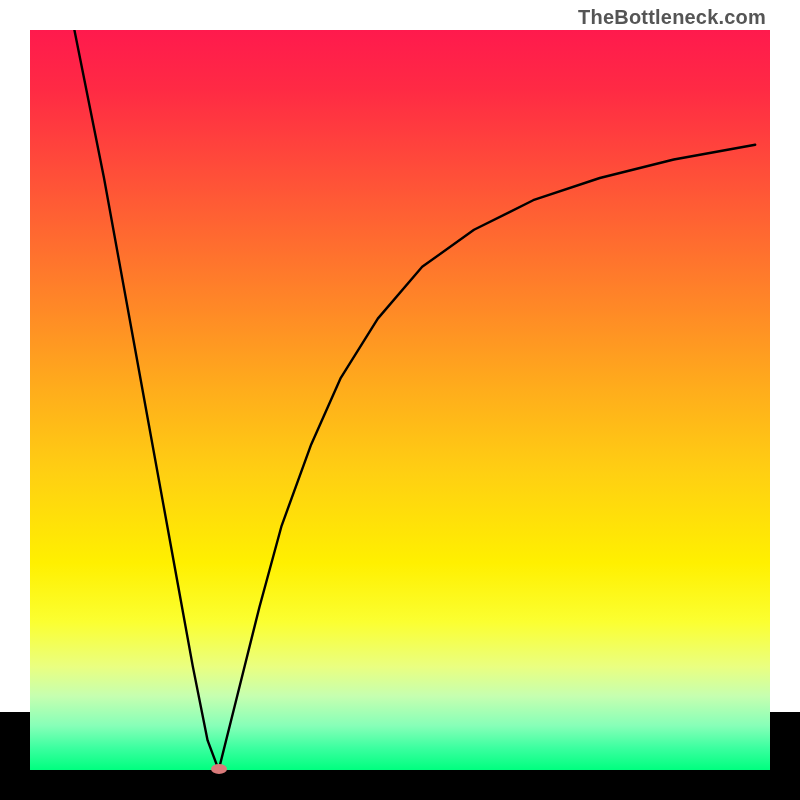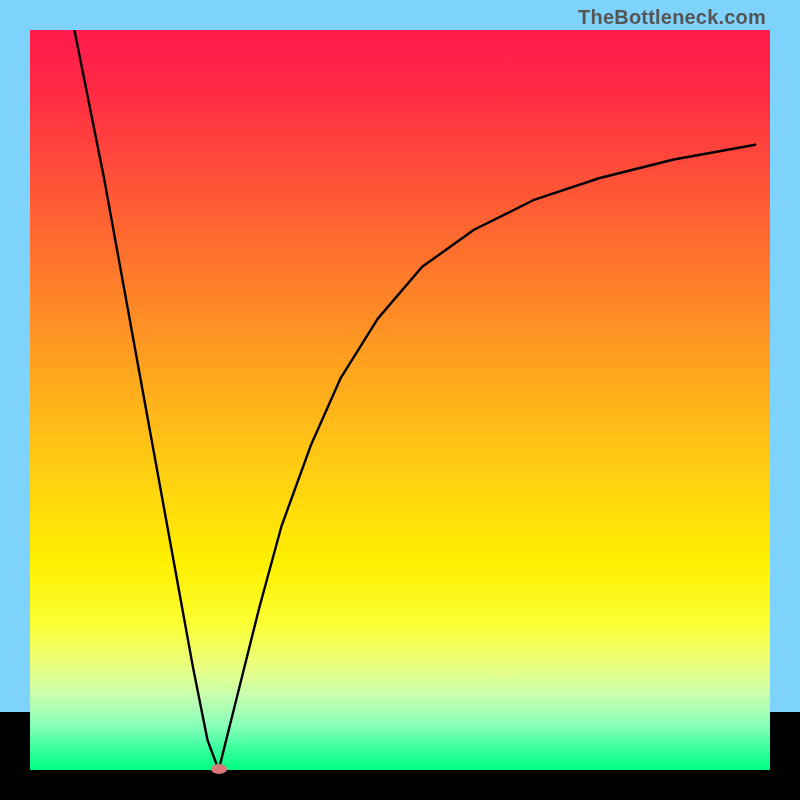--- a/index.html
+++ b/index.html
@@ -8,21 +8,21 @@
     width: 800px;
     height: 800px;
     overflow: hidden;
     background: #000;
     font-family: Arial, Helvetica, sans-serif;
   }
   .frame {
     position: relative;
     width: 800px;
     height: 712px;
-    background: #7dd3fc;
+    background: #ffffff;
   }
   .plot-area {
     position: absolute;
     left: 30px;
     top: 30px;
     width: 740px;
     height: 740px;
     
     background: linear-gradient(to bottom,
       #ff1a4d 0%,

